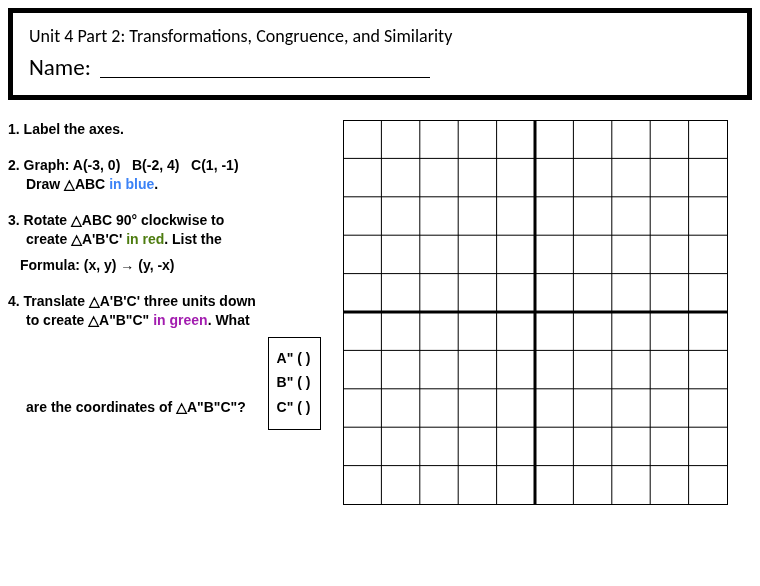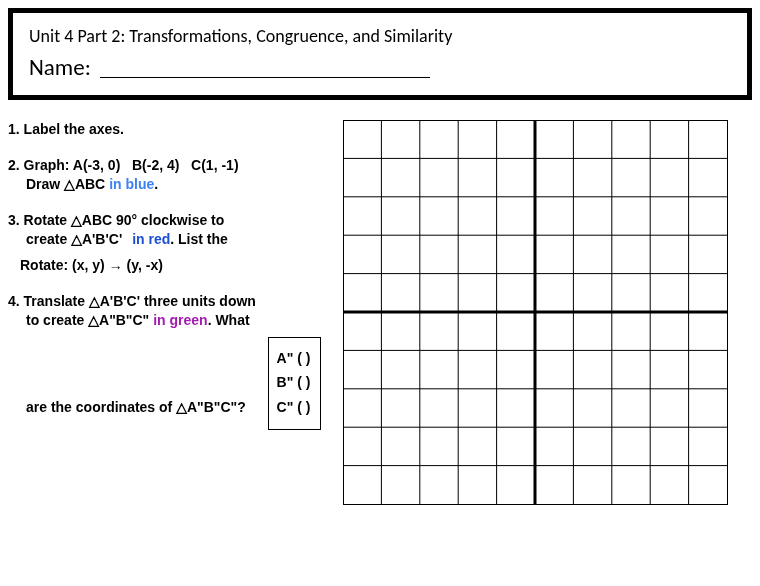--- a/index.html
+++ b/index.html
@@ -39,21 +39,21 @@
   .left-col {
     width: 335px;
     font-family: Arial, sans-serif;
     font-size: 14px;
     font-weight: bold;
     color: #000;
   }
   .q { margin-bottom: 16px; line-height: 1.4; }
   .q .indent { margin-left: 18px; }
   .blue { color: #3b82f6; }
-  .red { color: #1d4ed8; margin-left: 6px; }
+  .red { color: #4d7c0f; }
   .green { color: #a21caf; }
   .formula-line { margin-left: 12px; margin-top: 6px; margin-bottom: 4px; }
   .coord-row { margin: 3px 0; white-space: nowrap; }
   .coord-box-q4 {
     border: 1px solid #000;
     display: inline-block;
     padding: 6px 10px 6px 8px;
     margin-top: 6px;
     margin-left: 18px;
   }
@@ -94,21 +94,21 @@
         <span>Draw △ABC </span><span class="blue">in blue</span><span>.</span>
       </span>
     </div>
 
     <div class="q">
       <span>3.</span>
       <span>Rotate △ABC 90° clockwise to</span><br>
       <span class="indent">
         <span>create △A'B'C' </span><span class="red">in red</span><span>. List the</span>
       </span><br>
-      <div class="formula-line">Rotate: (x, y) → (y, -x)</div>
+      <div class="formula-line">Formula: (x, y) → (y, -x)</div>
     </div>
 
     <div class="q">
       <span>4.</span>
       <span>Translate △A'B'C' three units down</span><br>
       <span class="indent">
         <span>to create △A"B"C" </span><span class="green">in green</span><span>. What</span>
       </span><br>
       <span class="indent">are the coordinates of △A"B"C"?</span>
       <div class="coord-box-q4">

